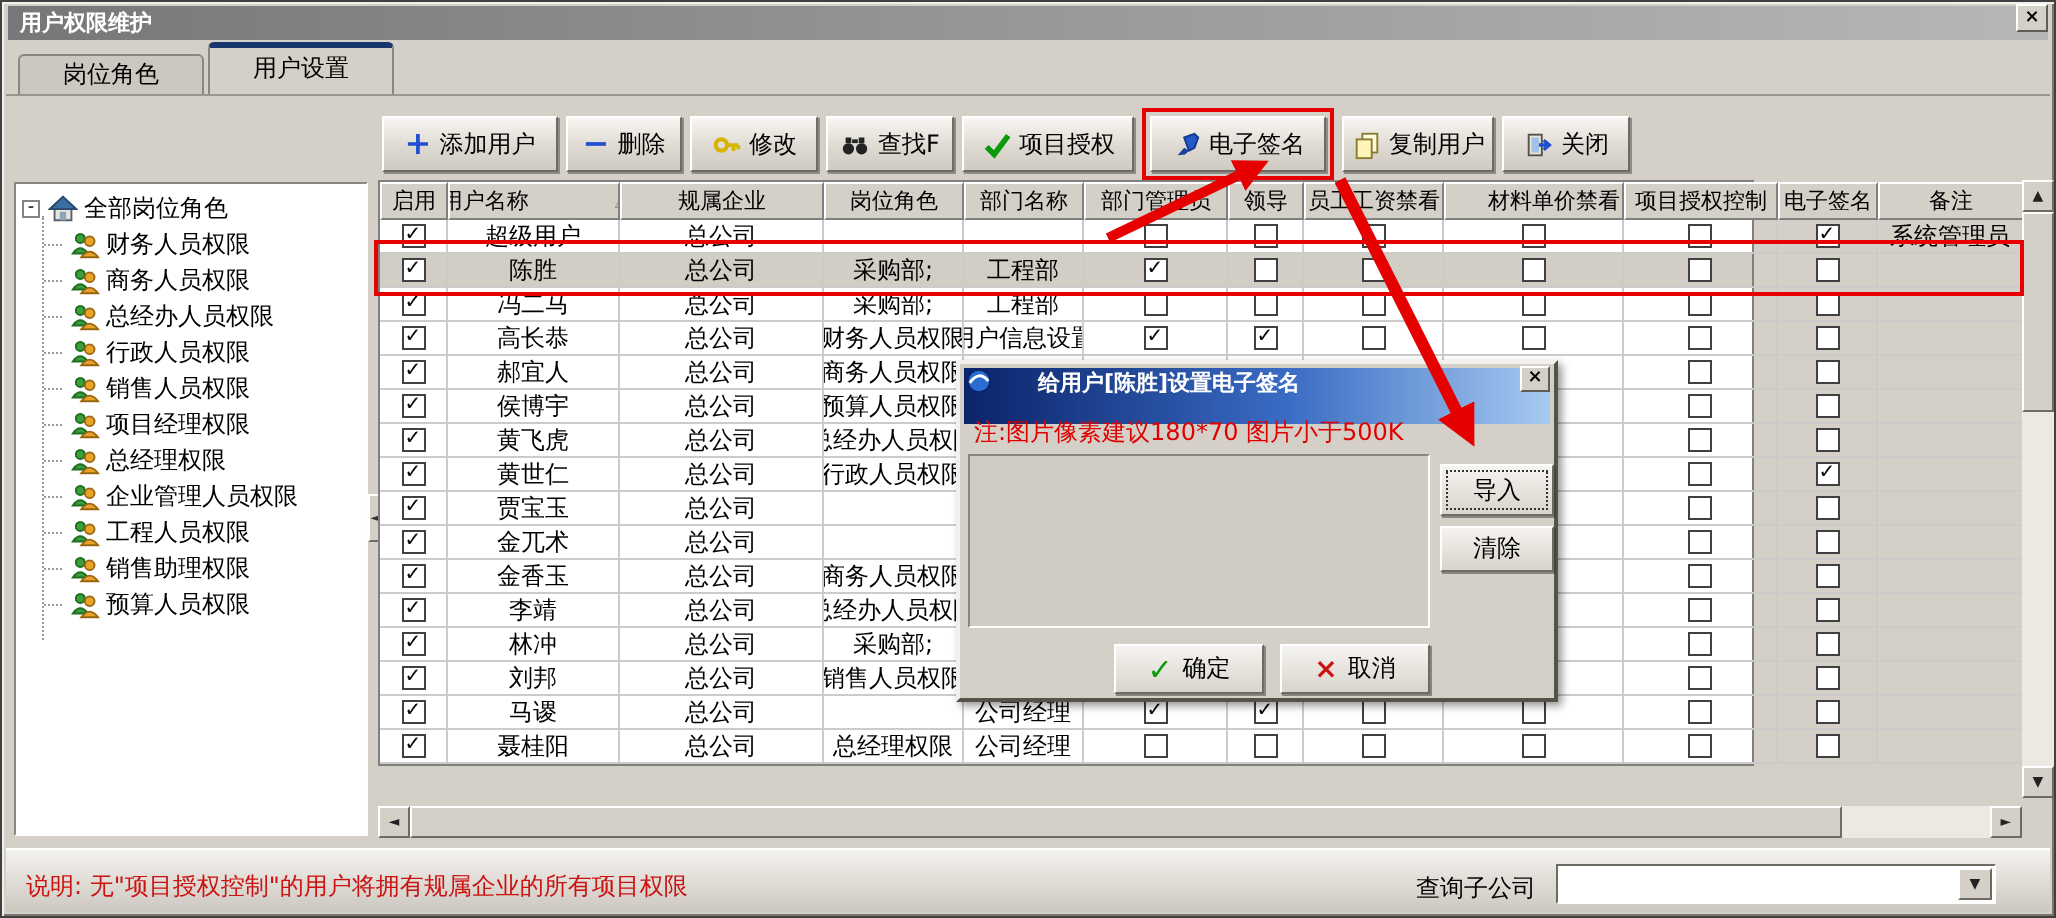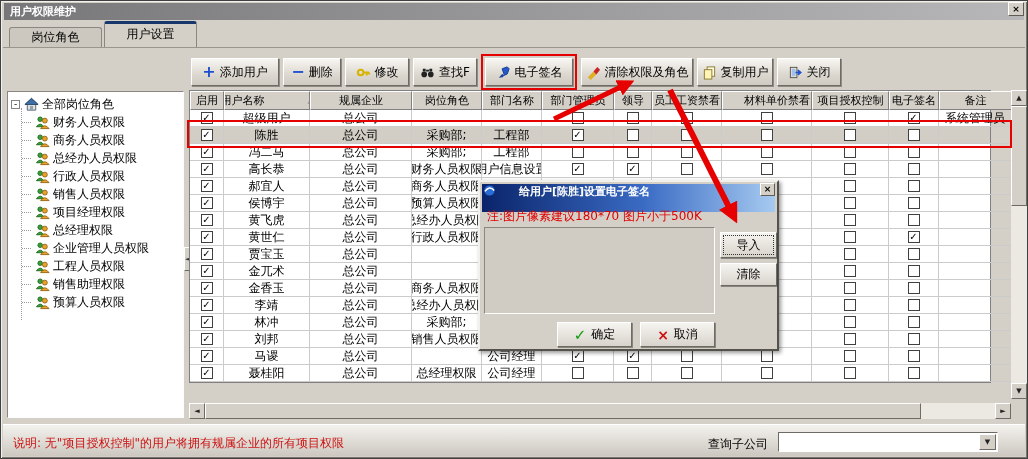--- a/index.html
+++ b/index.html
@@ -37,21 +37,21 @@
   .vline{position:absolute;left:13px;top:16px;height:212px;border-left:1px dotted #9a9a9a;}
   .trow{position:relative;height:18px;display:flex;align-items:center;gap:3px;font-size:12px;white-space:nowrap;}
   .trow.child{padding-left:24px;}
   .trow.child::before{content:"";position:absolute;left:11px;top:9px;width:9px;border-top:1px dotted #9a9a9a;}
   .expander{width:9px;height:9px;border:1px solid #848484;background:#fff;font-size:9px;line-height:7px;
       text-align:center;color:#000;margin-right:1px;flex:0 0 9px;}
   .splitbtn{position:absolute;left:183px;top:246px;width:7px;height:24px;background:#d4d0c8;
       border:1px solid;border-color:#fff #6e6a64 #6e6a64 #fff;font-size:7px;line-height:22px;color:#333;
       text-align:center;padding:0;overflow:hidden;}
   
-  .grid{position:absolute;left:188px;top:89px;width:802px;background:#fff;border:1px solid #808080;}
+  .grid{position:absolute;left:188px;top:89px;width:688px;background:#fff;border:1px solid #808080;}
   .ghead{display:flex;height:19px;}
   .hcell{background:#d4d0c8;border-top:1px solid #fff;border-left:1px solid #fff;
       border-right:1px solid #808080;border-bottom:1px solid #808080;font-size:11px;color:#000;
       display:flex;align-items:center;justify-content:center;overflow:hidden;white-space:nowrap;flex:0 0 auto;}
   .sortg{font-size:8px;color:#8a8a8a;margin-left:3px;}
   .grow{display:flex;height:17px;background:#fff;}
   .grow.sel{background:#d2cec6;}
   .gcell{border-right:1px solid #cbcbcb;border-bottom:1px solid #cbcbcb;font-size:12px;
       display:flex;align-items:center;justify-content:center;overflow:hidden;white-space:nowrap;flex:0 0 auto;}
   .cb{width:12px;height:12px;background:#fff;border:1px solid #404040;font-size:10px;font-weight:bold;
@@ -148,39 +148,38 @@
         <span class="ig">
           <svg width="15" height="15" viewBox="0 0 16 16">
             <path d="M3 4 h3 v3 h-3 z M10 4 h3 v3 h-3 z" fill="#222"></path>
             <circle cx="4.5" cy="10" r="3" fill="#222"></circle>
             <circle cx="11.5" cy="10" r="3" fill="#222"></circle>
             <rect x="6.5" y="5" width="3" height="2" fill="#222"></rect>
           </svg>
         </span>
         <span>查找F</span>
       </div>
+      <div class="tbtn" style="width: 86px;">
+        <span class="ig">
+          <svg width="15" height="15" viewBox="0 0 16 16">
+            <path d="M2.5 9 L6.5 13 L14 3" stroke="#0a9a0a" stroke-width="3" fill="none"></path>
+          </svg>
+        </span>
+        <span>项目授权</span>
+      </div>
       <div class="redwrap">
         <div class="tbtn" style="width: 88px;">
           <span class="ig">
             <svg width="15" height="15" viewBox="0 0 16 16">
               <path d="M6.5 4 L12 2 L14 4 L12 9.5 L9 11 Z" fill="#2558cc" stroke="#123a8a"></path>
               <path d="M3 13.5 L6.5 9.5 L9 11 L7 13 Z" fill="#1a3f9e"></path>
             </svg>
           </span>
           <span>电子签名</span>
         </div>
-      </div>
-      <div class="tbtn" style="width: 112px;">
-        <span class="ig">
-          <svg width="15" height="15" viewBox="0 0 16 16">
-            <path d="M2 13 L8 7 L11 10 L5 16 Z" fill="#e0b020"></path>
-            <path d="M8 7 L12 2 L15 5 L11 10 Z" fill="#cc2222"></path>
-          </svg>
-        </span>
-        <span>清除权限及角色</span>
       </div>
       <div class="tbtn" style="width: 76px;">
         <span class="ig">
           <svg width="15" height="15" viewBox="0 0 16 16">
             <rect x="5.5" y="2" width="8" height="10" fill="#fffbdc" stroke="#8a7a30"></rect>
             <rect x="2.5" y="5" width="8" height="10" fill="#fff4b8" stroke="#8a7a30"></rect>
           </svg>
         </span>
         <span>复制用户</span>
       </div>

